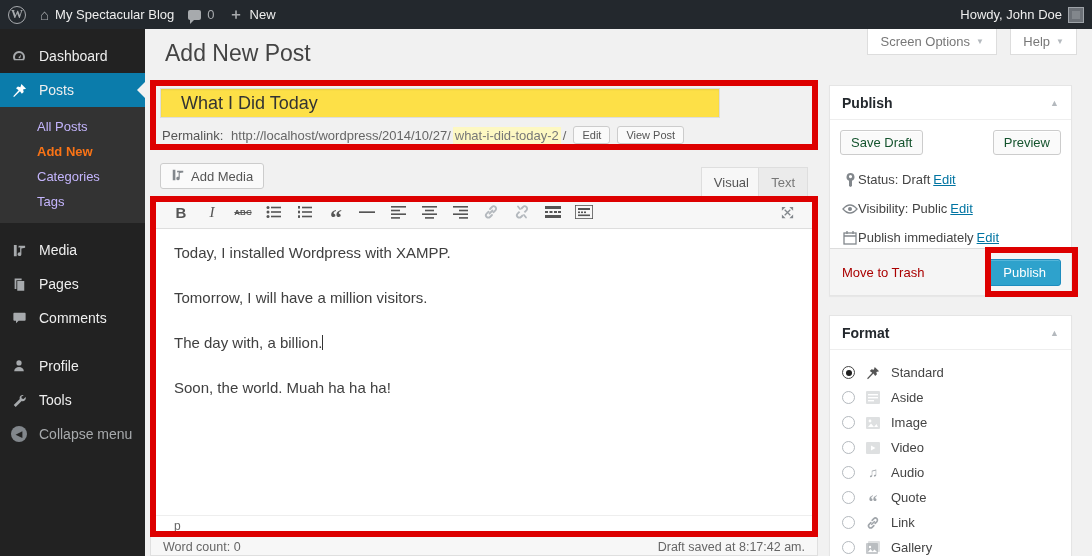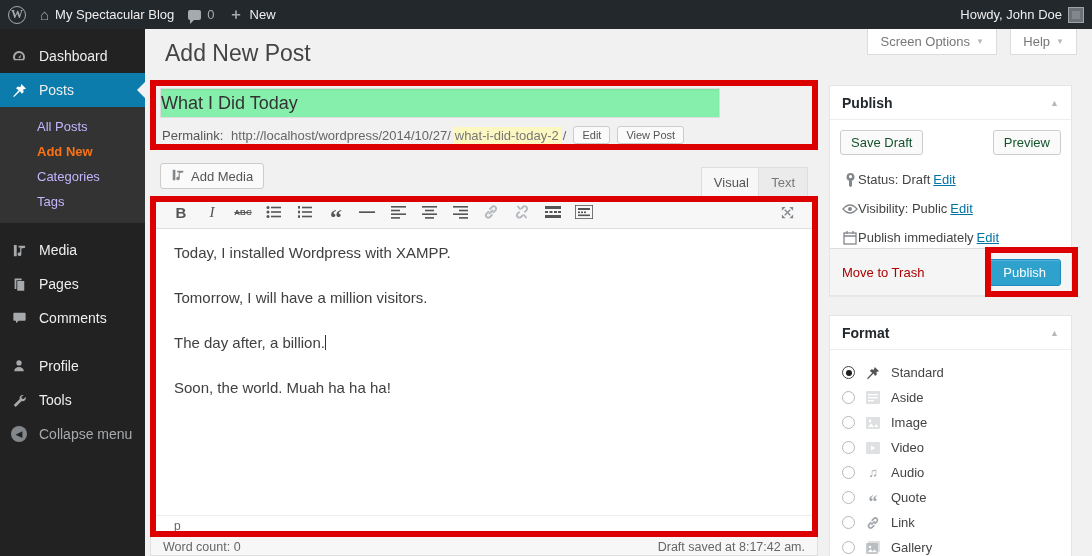--- a/index.html
+++ b/index.html
@@ -41,23 +41,23 @@
 
   
   .page-title { position:absolute; left:165px; top:40px; font-size:23px; font-weight:400; color:#444; z-index:1; }
   .screen-tab { position:absolute; top:29px; height:26px; background:#fff; border:1px solid #ddd; border-top:none;
                 color:#777; font-size:13px; display:flex; align-items:center; gap:6px; padding:0 12px; z-index:4; }
   .screen-tab .tri { font-size:8px; color:#b4b9be; }
   #screen-options-tab { right:95px; }
   #help-tab { right:15px; }
 
   
-  .title-input { position:absolute; left:160px; top:88px; width:560px; height:30px; background:#86efac;
+  .title-input { position:absolute; left:160px; top:88px; width:560px; height:30px; background:#fde047;
                  border:1px solid #ddd; box-shadow:inset 0 1px 2px rgba(0,0,0,.07); font-size:18px; color:#333;
-                 padding:0 0; font-family:"Liberation Sans",sans-serif; z-index:1; }
+                 padding:0 20px; font-family:"Liberation Sans",sans-serif; z-index:1; }
   .permalink { position:absolute; left:162px; top:126px; font-size:13px; color:#666; z-index:1; display:flex; align-items:center; gap:2px; }
   .permalink .plabel { color:#555; }
   .permalink .slug { background:#fdf8c2; color:#777; padding:1px 2px; }
   .btn-small { background:#fafafa; border:1px solid #ccc; border-radius:3px; color:#555; font-size:11px;
                padding:2px 8px; margin-left:5px; display:inline-block; }
 
   
   .add-media { position:absolute; left:160px; top:163px; height:26px; background:#fafafa; border:1px solid #ccc;
                border-radius:3px; color:#555; font-size:13px; display:flex; align-items:center; gap:6px; padding:0 10px; z-index:1; }
   .editor-tab { position:absolute; top:167px; height:29px; font-size:13px; display:flex; align-items:center;
@@ -363,21 +363,21 @@
           <g fill="#82878c">
             <path d="M2 2h4L2 6zM14 2v4l-4-4zM2 14v-4l4 4zM14 14h-4l4-4z"></path>
             <path d="M5 5l6 6M11 5l-6 6" stroke="#82878c" stroke-width="1.4"></path>
           </g>
         </svg>
     </span>
   </div>
   <div class="mce-body">
     <p>Today, I installed Wordpress with XAMPP.</p>
     <p>Tomorrow, I will have a million visitors.</p>
-    <p><span>The day after, a billion.</span><span class="cursor"></span></p>
+    <p><span>The day with, a billion.</span><span class="cursor"></span></p>
     <p>Soon, the world. Muah ha ha ha!</p>
   </div>
   <div class="mce-path">p</div>
 </div>
 
 <div class="statusbar">
   <span class="wc"><span>Word count:</span>
     <span>0</span></span>
   <span class="ds">Draft saved at 8:17:42 am.</span>
 </div>

